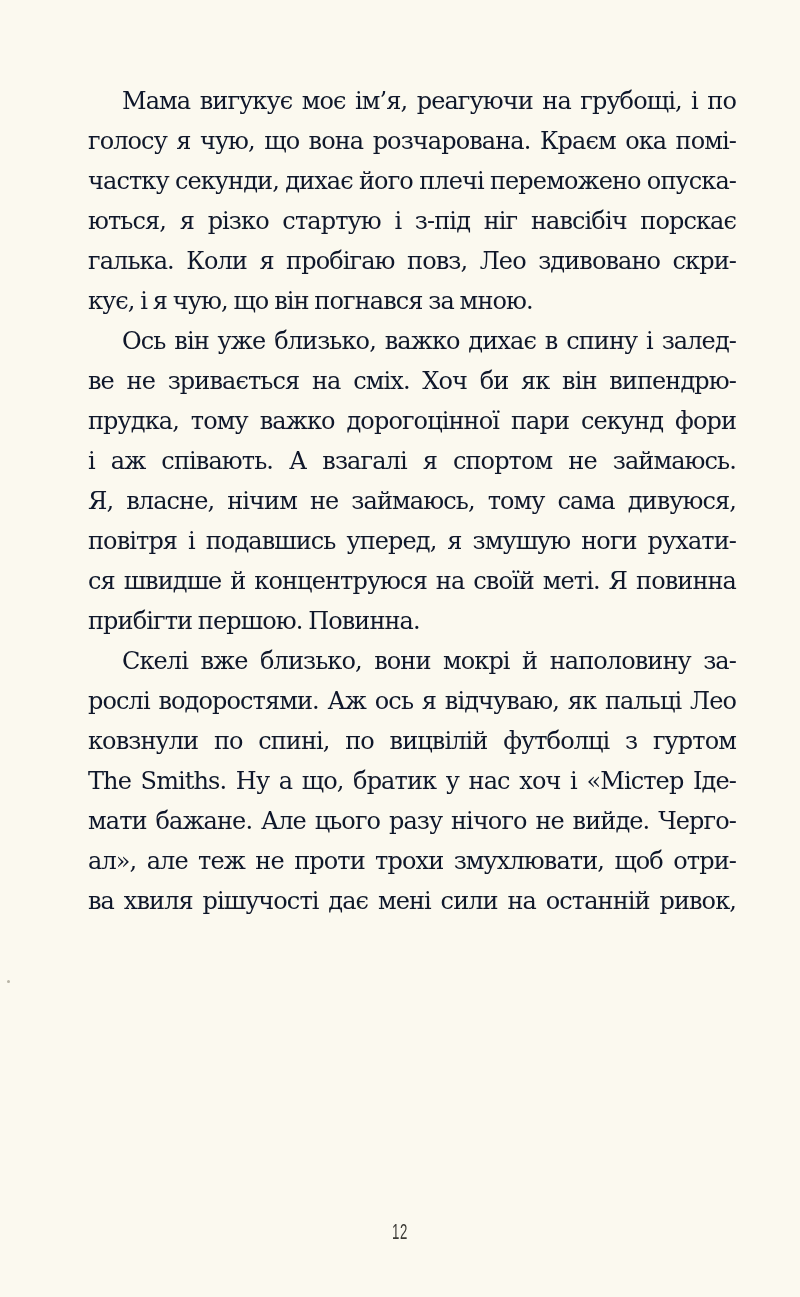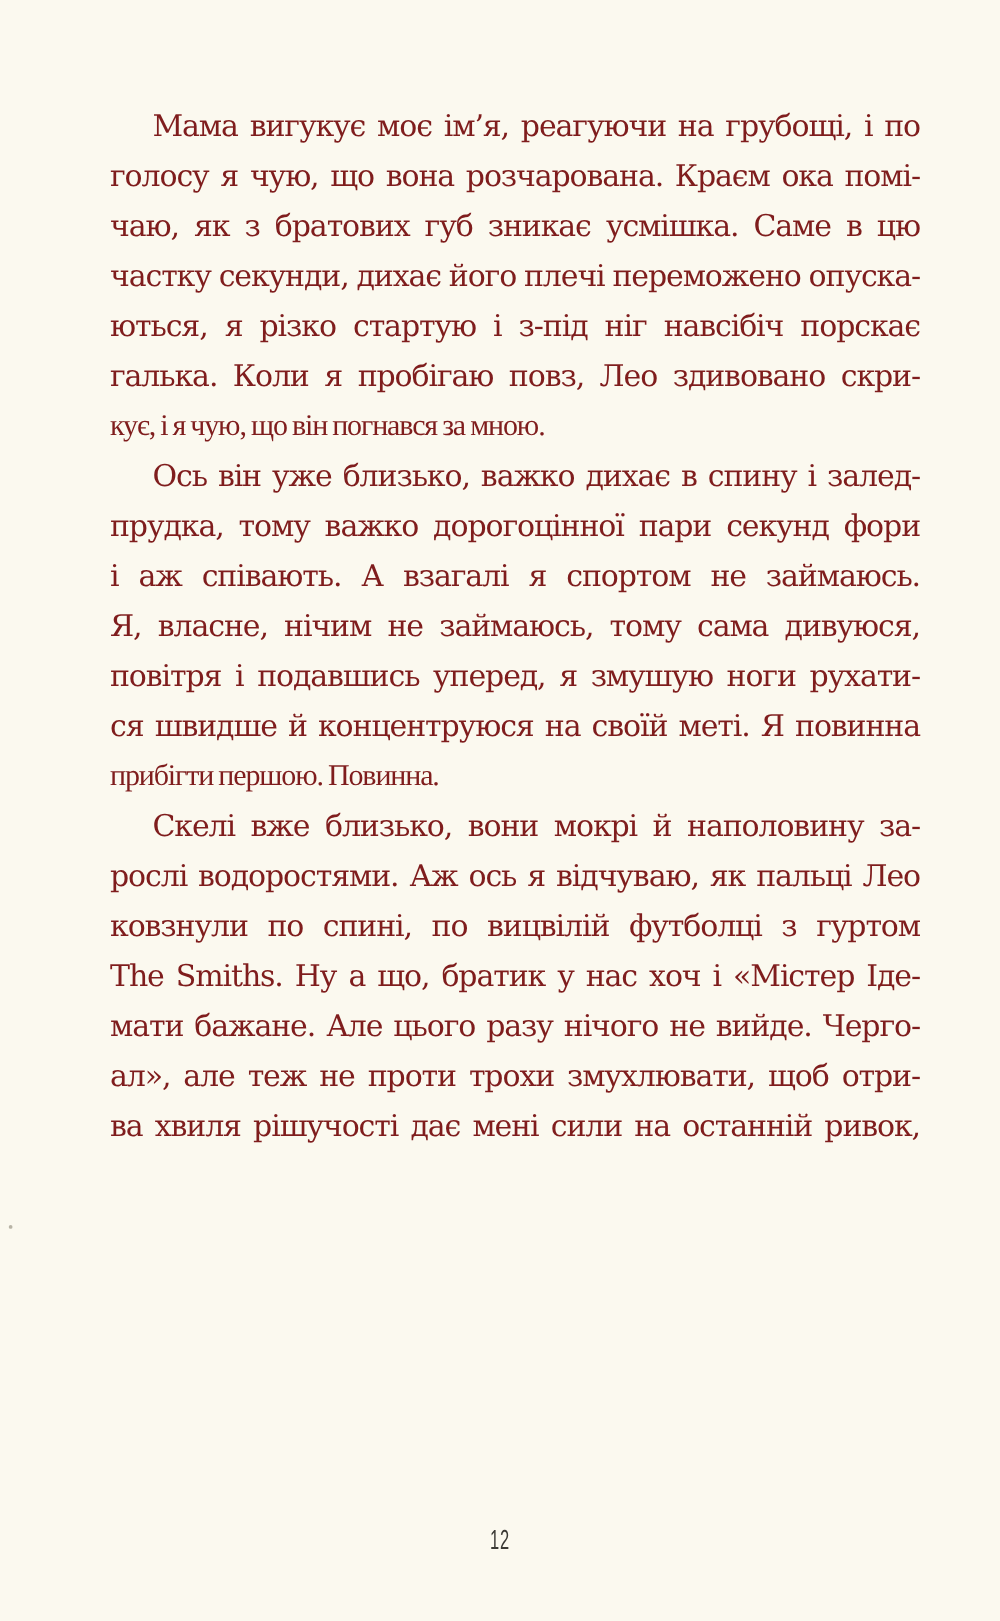--- a/index.html
+++ b/index.html
@@ -19,39 +19,38 @@
       width: 800px;
       height: 1297px;
       background: #fbf9ef;
     }
     .text-block {
       position: absolute;
       left: 88px;
       top: 81px;
       width: 648px;
       font-family: "DejaVu Serif", "Liberation Serif", serif;
-      color: #7f1d1d;
+      color: #0f172a;
     }
     .line {
       display: block;
       height: 40px;
       line-height: 40px;
       font-size: 24px;
       white-space: nowrap;
       text-align: justify;
       text-align-last: justify;
       letter-spacing: -0.9px;
       word-spacing: -1px;
     }
     .line.indent {
       padding-left: 34px;
     }
     .line.last {
       text-align-last: left;
-      font-family: Liberation Serif, serif;
     }
     .page-number {
       position: absolute;
       left: 0;
       width: 800px;
       top: 1219px;
       text-align: center;
       font-family: "Liberation Sans", sans-serif;
       font-size: 22px;
       color: #3b3a35;
@@ -71,27 +70,27 @@
 </head>
 <body>
 
 <div class="page">
   <div class="speck"></div>
 
   <div class="text-block">
 
     <span class="line indent">Мама вигукує моє ім’я, реагуючи на грубощі, і по</span>
     <span class="line">голосу я чую, що вона розчарована. Краєм ока помі-</span>
-    <span class="line">чаю, як з братових губ зникає усмішка. Саме в цю</span>
     <span class="line">частку секунди, дихає його плечі переможено опуска-</span>
     <span class="line">ються, я різко стартую і з-під ніг навсібіч порскає</span>
     <span class="line">галька. Коли я пробігаю повз, Лео здивовано скри-</span>
     <span class="line last">кує, і я чую, що він погнався за мною.</span>
 
     <span class="line indent">Ось він уже близько, важко дихає в спину і залед-</span>
+    <span class="line">ве не зривається на сміх. Хоч би як він випендрю-</span>
     <span class="line">прудка, тому важко дорогоцінної пари секунд фори</span>
     <span class="line">і аж співають. А взагалі я спортом не займаюсь.</span>
     <span class="line">Я, власне, нічим не займаюсь, тому сама дивуюся,</span>
     <span class="line">повітря і подавшись уперед, я змушую ноги рухати-</span>
     <span class="line">ся швидше й концентруюся на своїй меті. Я повинна</span>
     <span class="line last">прибігти першою. Повинна.</span>
 
     <span class="line indent">Скелі вже близько, вони мокрі й наполовину за-</span>
     <span class="line">рослі водоростями. Аж ось я відчуваю, як пальці Лео</span>
     <span class="line">ковзнули по спині, по вицвілій футболці з гуртом</span>

